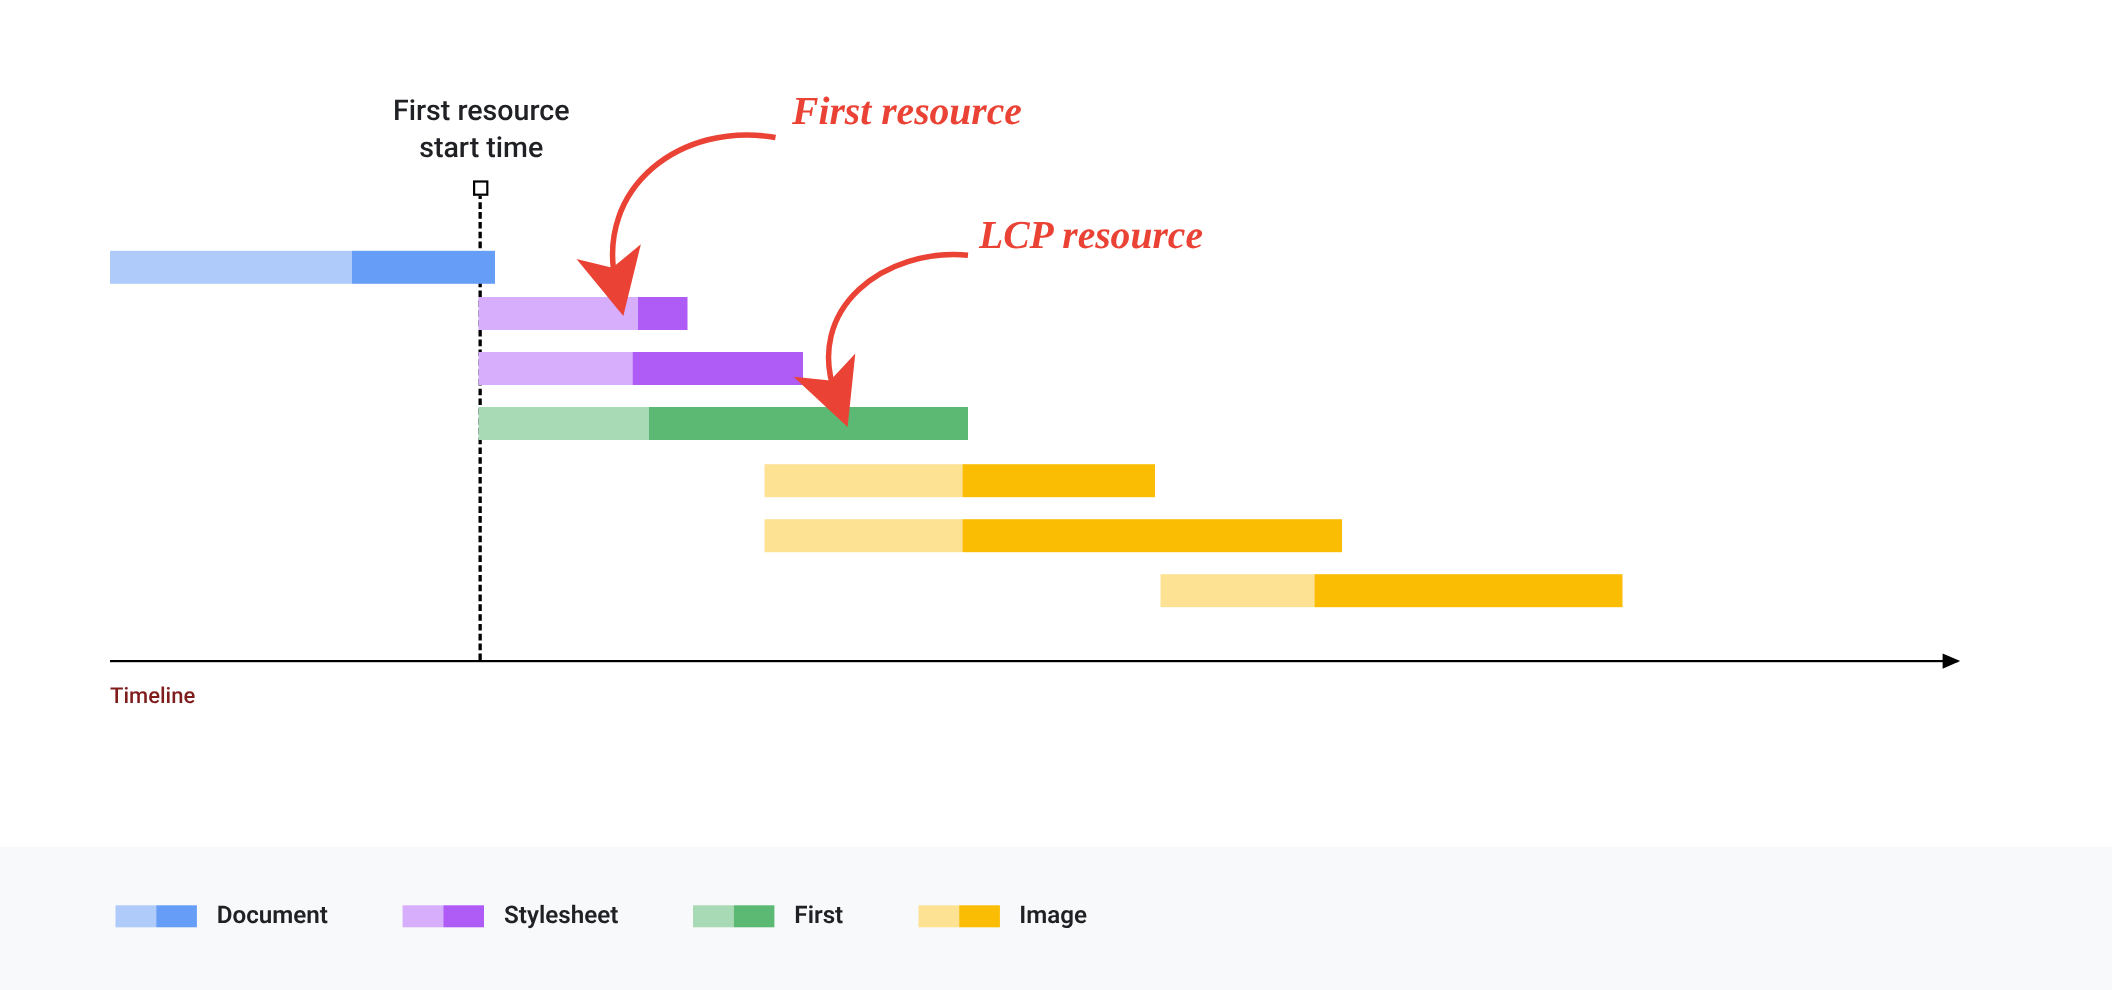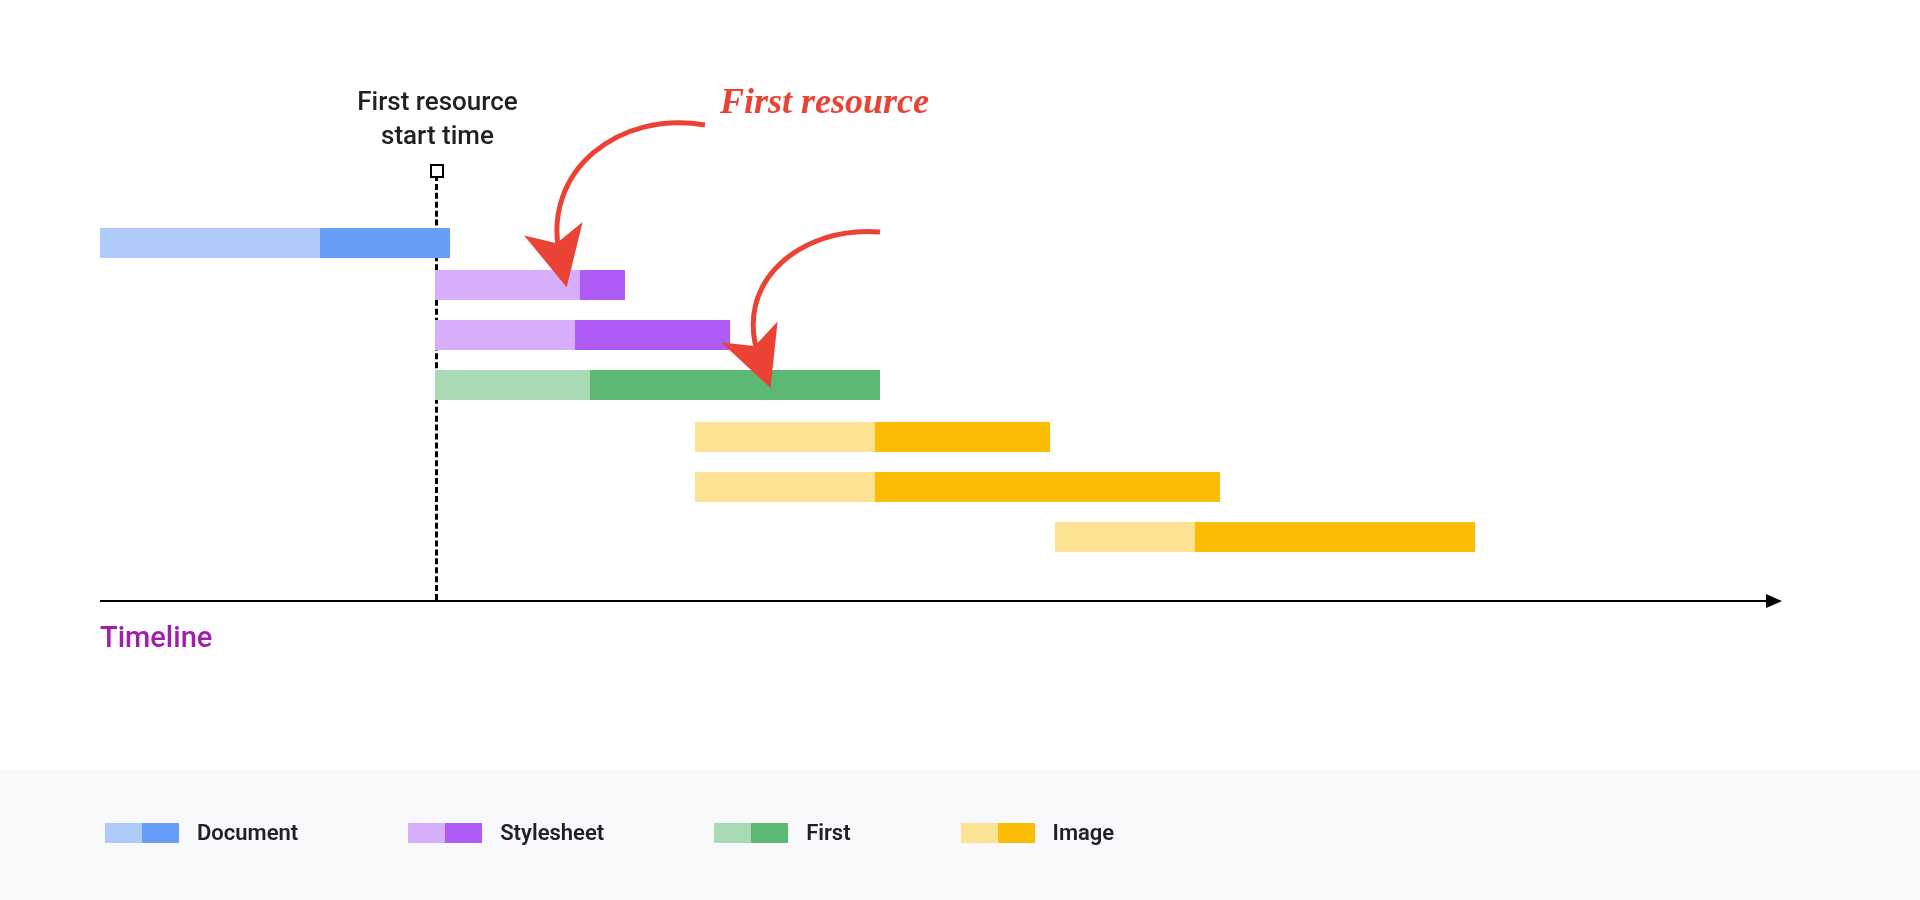--- a/index.html
+++ b/index.html
@@ -32,23 +32,23 @@
   .marker-label {
     position: absolute;
     font-size: 26px;
     font-weight: 500;
     text-align: center;
     line-height: 1.3;
     color: #202124;
   }
   .timeline-label {
     position: absolute;
-    font-size: 29px;
+    font-size: 20px;
     font-weight: 500;
-    color: #a21caf;
+    color: #7f1d1d;
   }
   .axis {
     position: absolute;
     height: 2px;
     background: #000;
   }
   .axis::after {
     content: "";
     position: absolute;
     right: -2px;
@@ -90,21 +90,21 @@
     bottom: 0;
     width: 1920px;
     height: 130px;
     background: #F8F9FA;
   }
   .legend-items {
     position: absolute;
     top: 50px;
     left: 105px;
     display: flex;
-    gap: 110px;
+    gap: 68px;
     align-items: center;
   }
   .legend-item {
     display: flex;
     align-items: center;
     gap: 18px;
   }
   .swatch {
     width: 74px;
     height: 20px;
@@ -168,20 +168,21 @@
       <span class="dark" style="width:345px; background:#FBBC04;"></span>
     </div>
 
     <div class="bar" style="left:955px; top:452px; width:420px;">
       <span class="light" style="width:140px; background:#FDE293;"></span>
       <span class="dark" style="width:280px; background:#FBBC04;"></span>
     </div>
 
     <div class="annot" style="left:620px; top:10px;">First resource</div>
 
+    <div class="annot" style="left:790px; top:122px;">LCP resource</div>
 
     <svg class="arrow-svg" style="left:400px; top:40px; width:230px; height:160px;" viewBox="0 0 230 160">
       <defs>
         <marker id="ah1" markerWidth="14" markerHeight="14" refX="6" refY="6" orient="auto">
           <path d="M0,0 L12,6 L0,12 L3,6 Z" fill="#EA4335"></path>
         </marker>
       </defs>
       <path d="M 205 15 C 120 0, 40 60, 60 148" fill="none" stroke="#EA4335" stroke-width="5" marker-end="url(#ah1)"></path>
     </svg>
 

